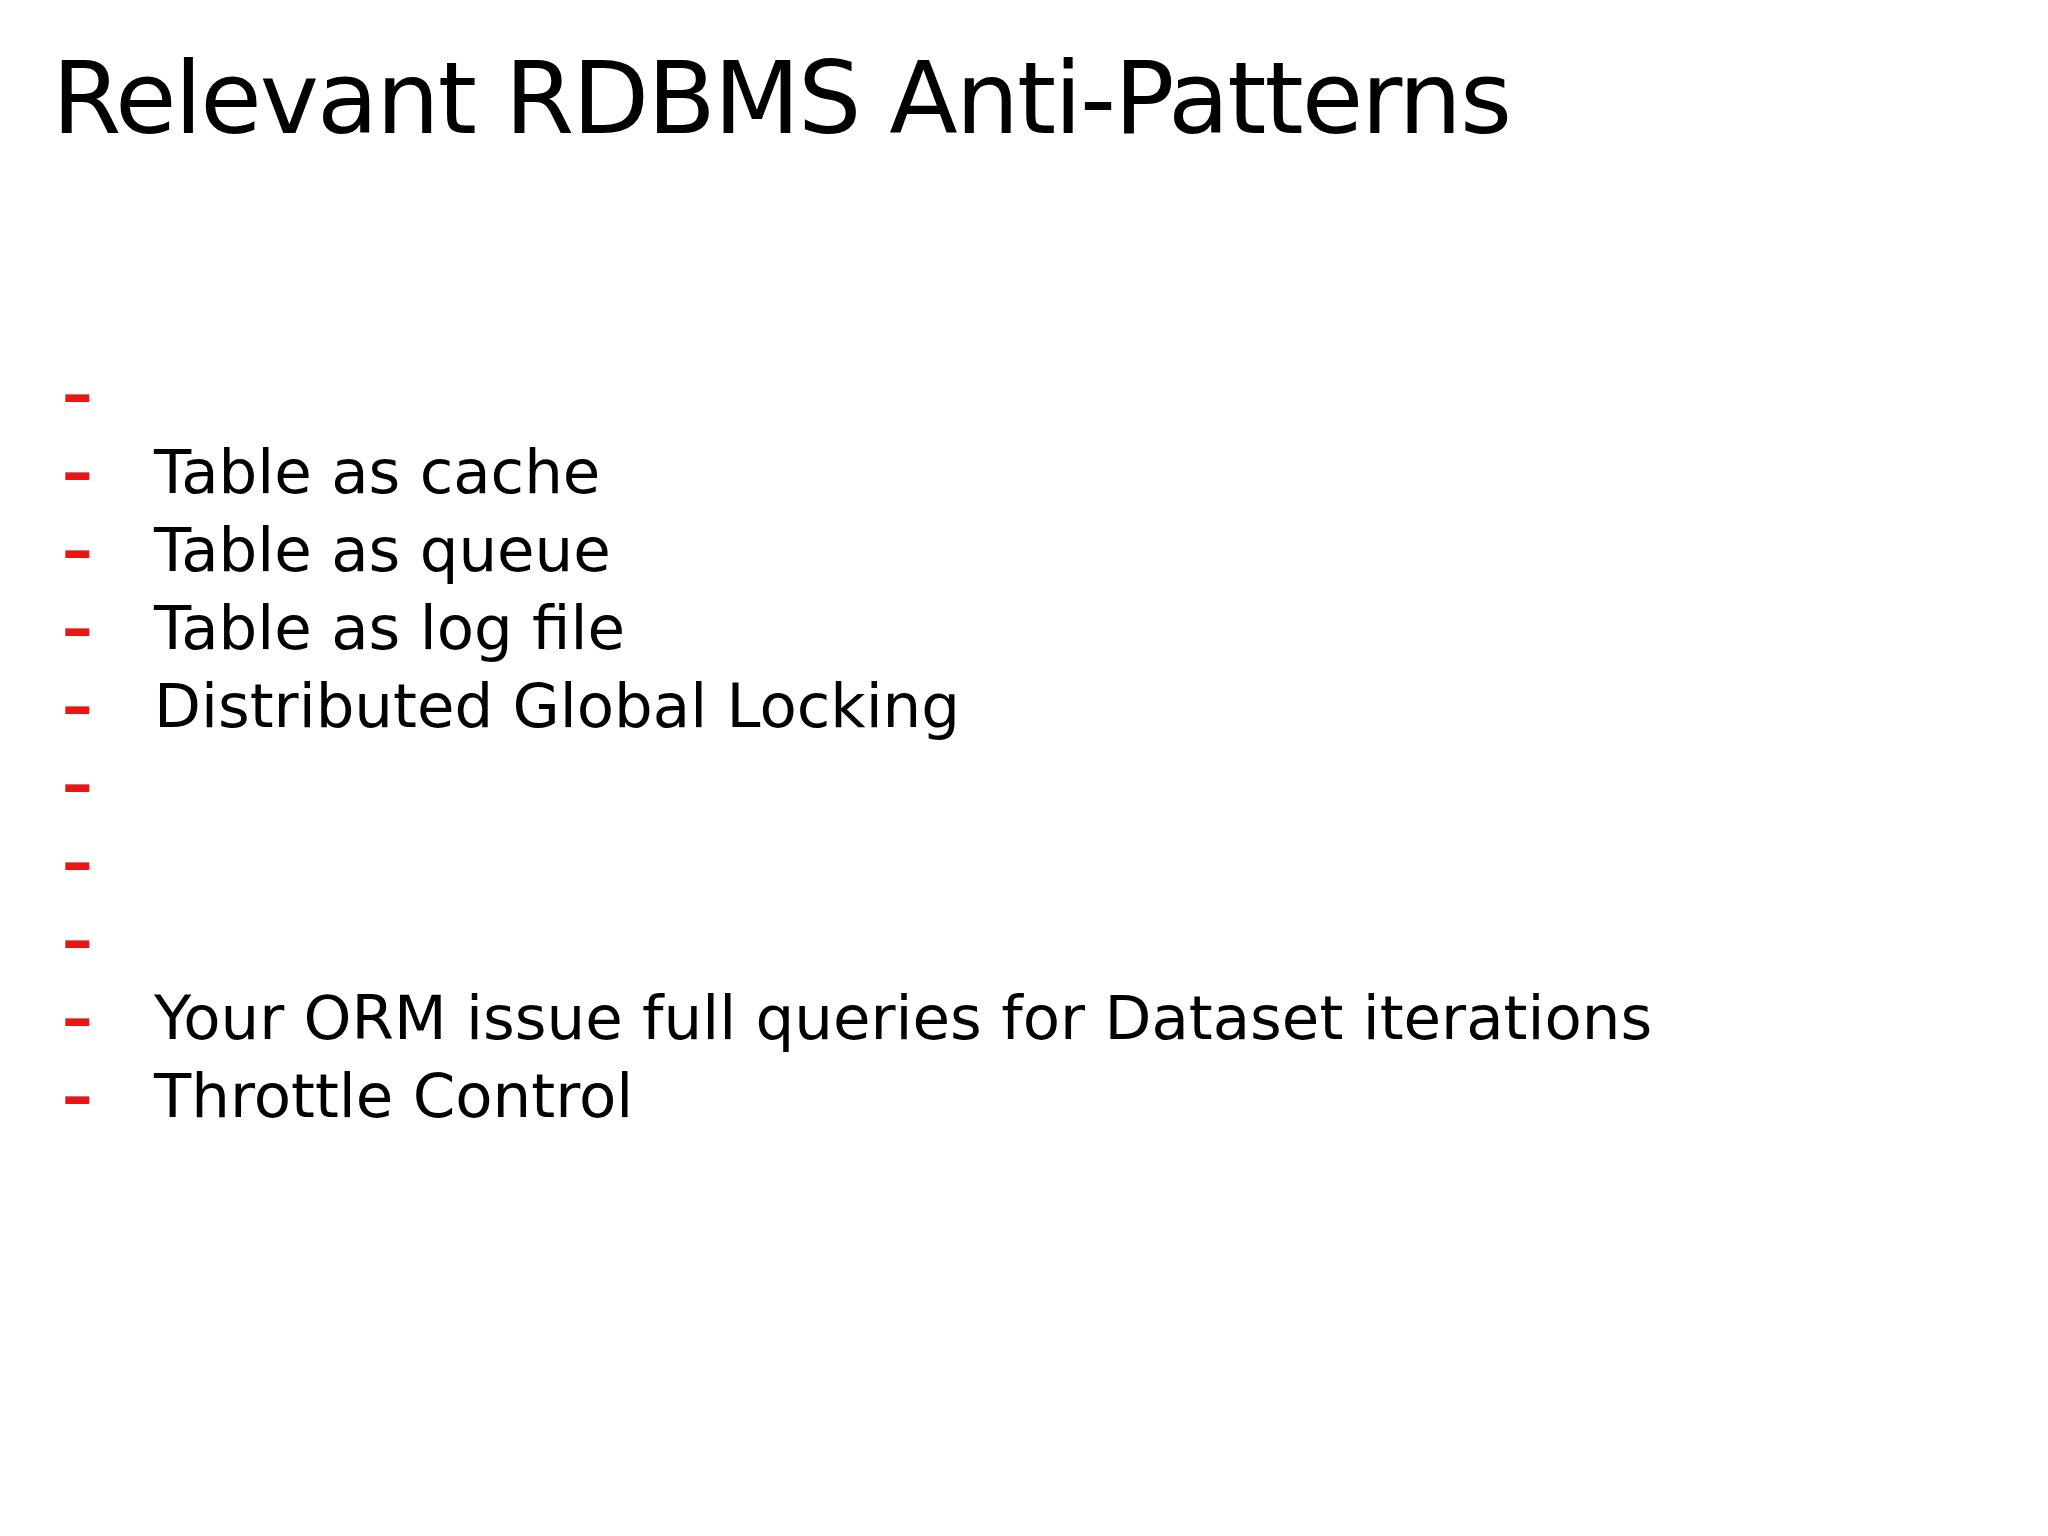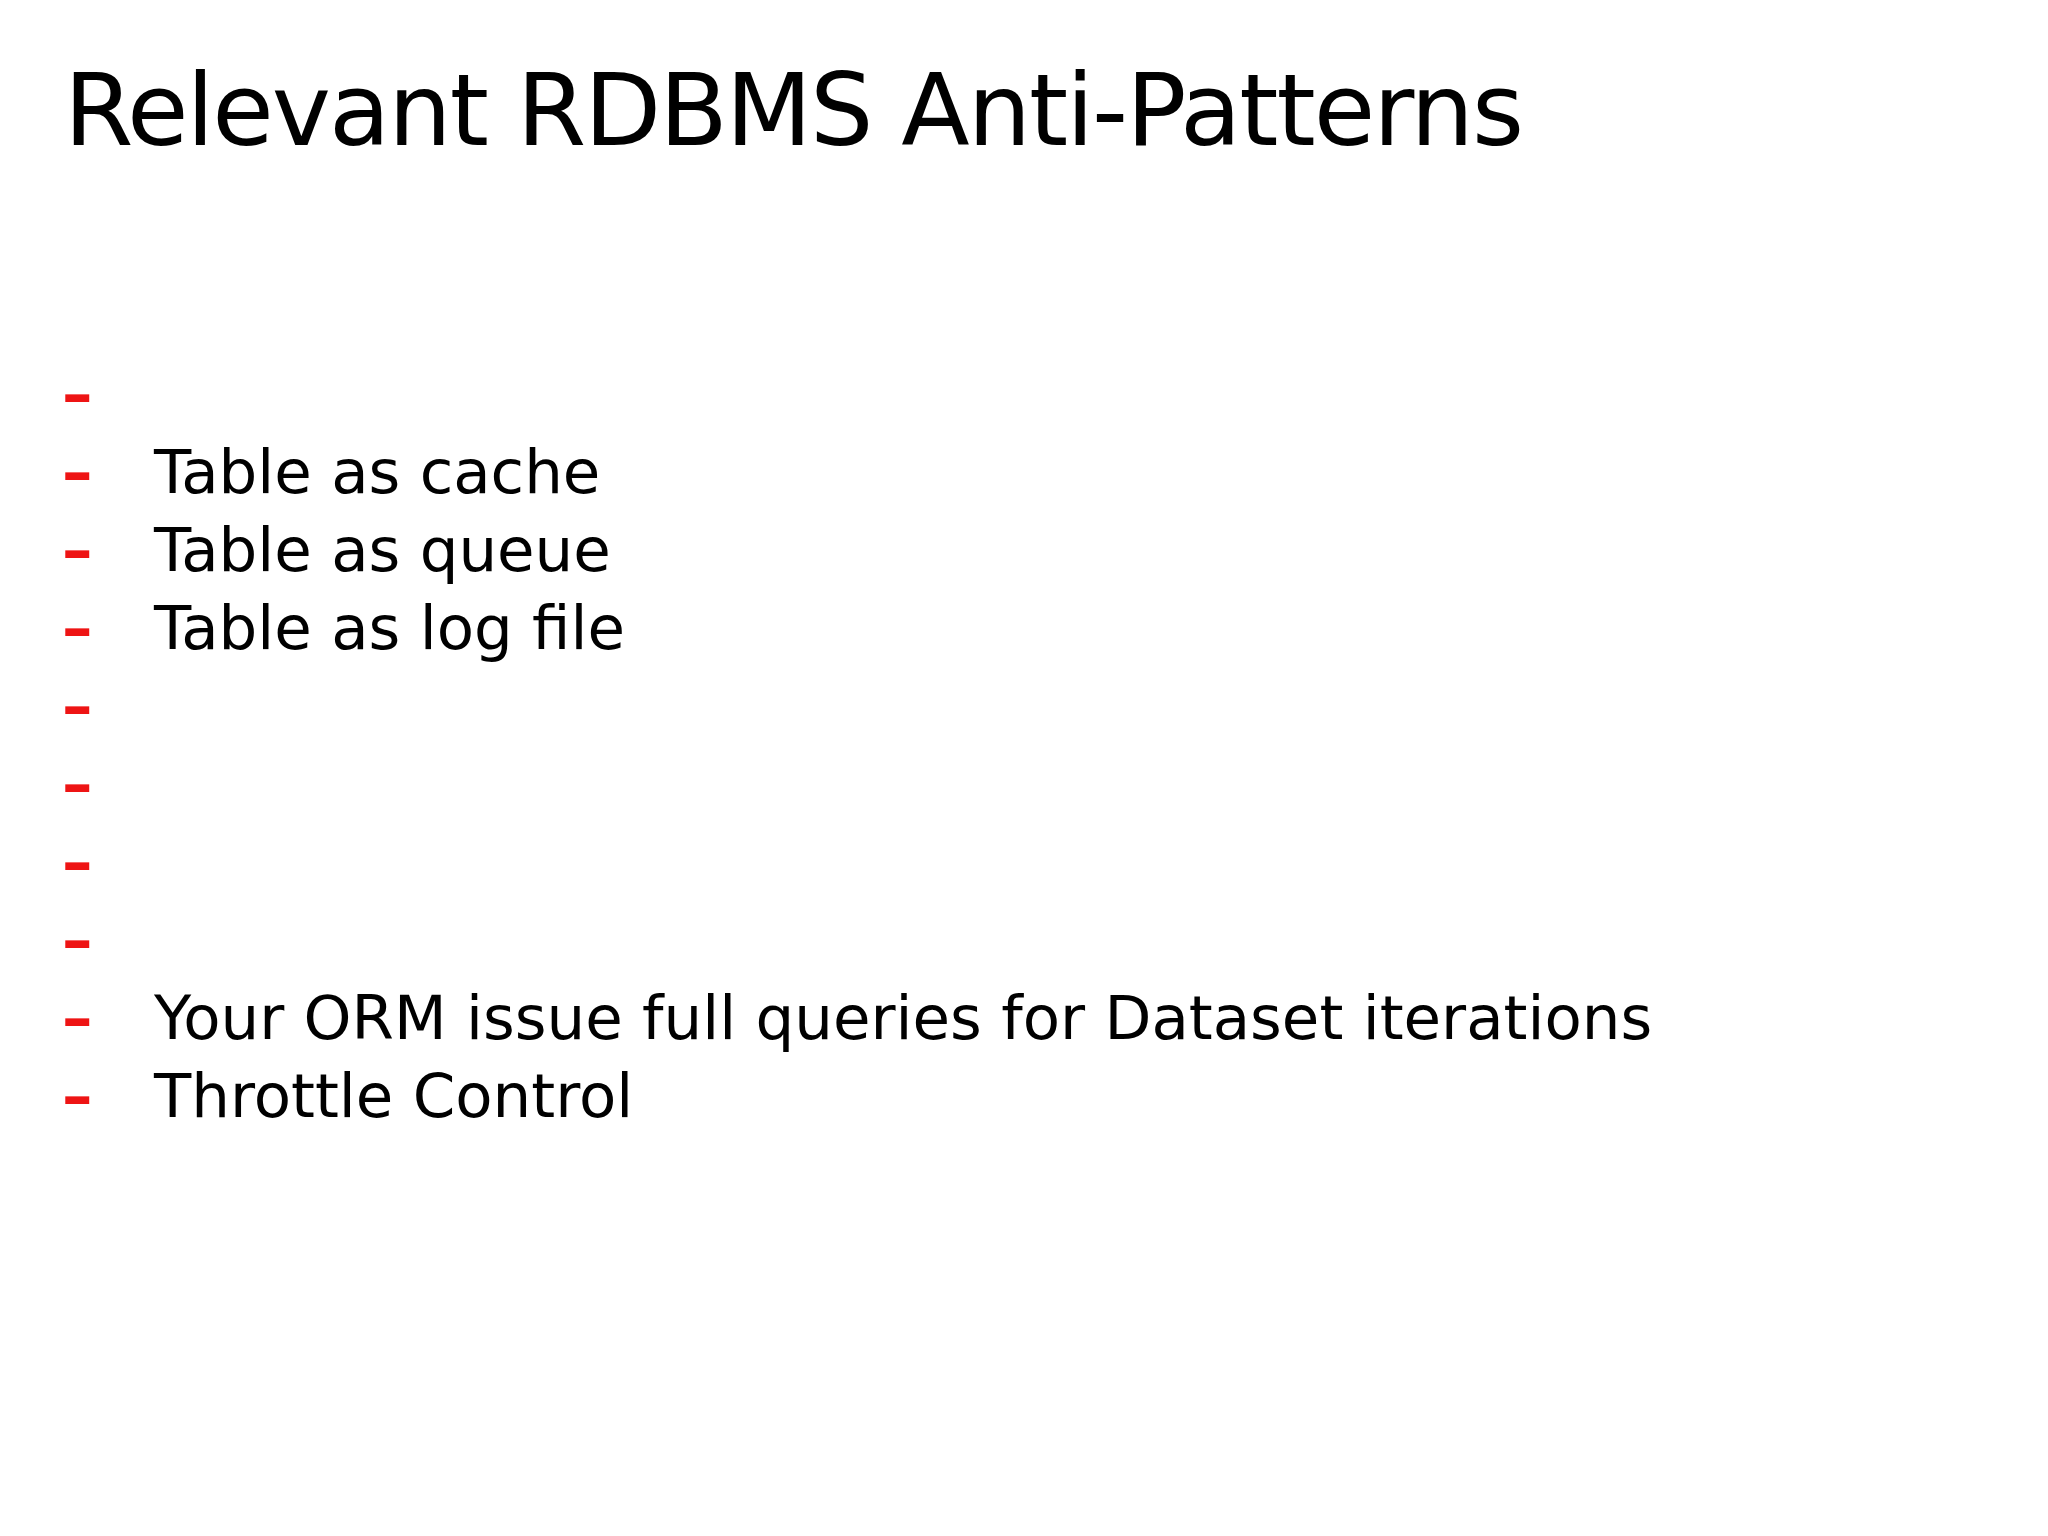--- a/index.html
+++ b/index.html
@@ -13,21 +13,21 @@
     height: 1536px;
     background: var(--slide-bg, #ffffff);
     overflow: hidden;
     font-family: "DejaVu Sans", "Liberation Sans", sans-serif;
     color: var(--text-color, #000000);
   }
   .slide-title {
     position: absolute;
     left: 52px;
     top: 36px;
-    margin: 12px;
+    margin: 0;
     font-size: 100px;
     font-weight: 400;
     letter-spacing: -2px;
     line-height: 1.25;
     white-space: nowrap;
     color: var(--text-color, #000000);
   }
   .bullet-list {
     position: absolute;
     left: 62px;
@@ -69,20 +69,21 @@
     <li>
       <span class="bullet-dash">–</span>
       <span class="item-text">Table as queue</span>
     </li>
     <li>
       <span class="bullet-dash">–</span>
       <span class="item-text">Table as log file</span>
     </li>
     <li>
       <span class="bullet-dash">–</span>
+      <span class="item-text">Distributed Global Locking</span>
     </li>
     <li>
       <span class="bullet-dash">–</span>
     </li>
     <li>
       <span class="bullet-dash">–</span>
     </li>
     <li>
       <span class="bullet-dash">–</span>
     </li>

